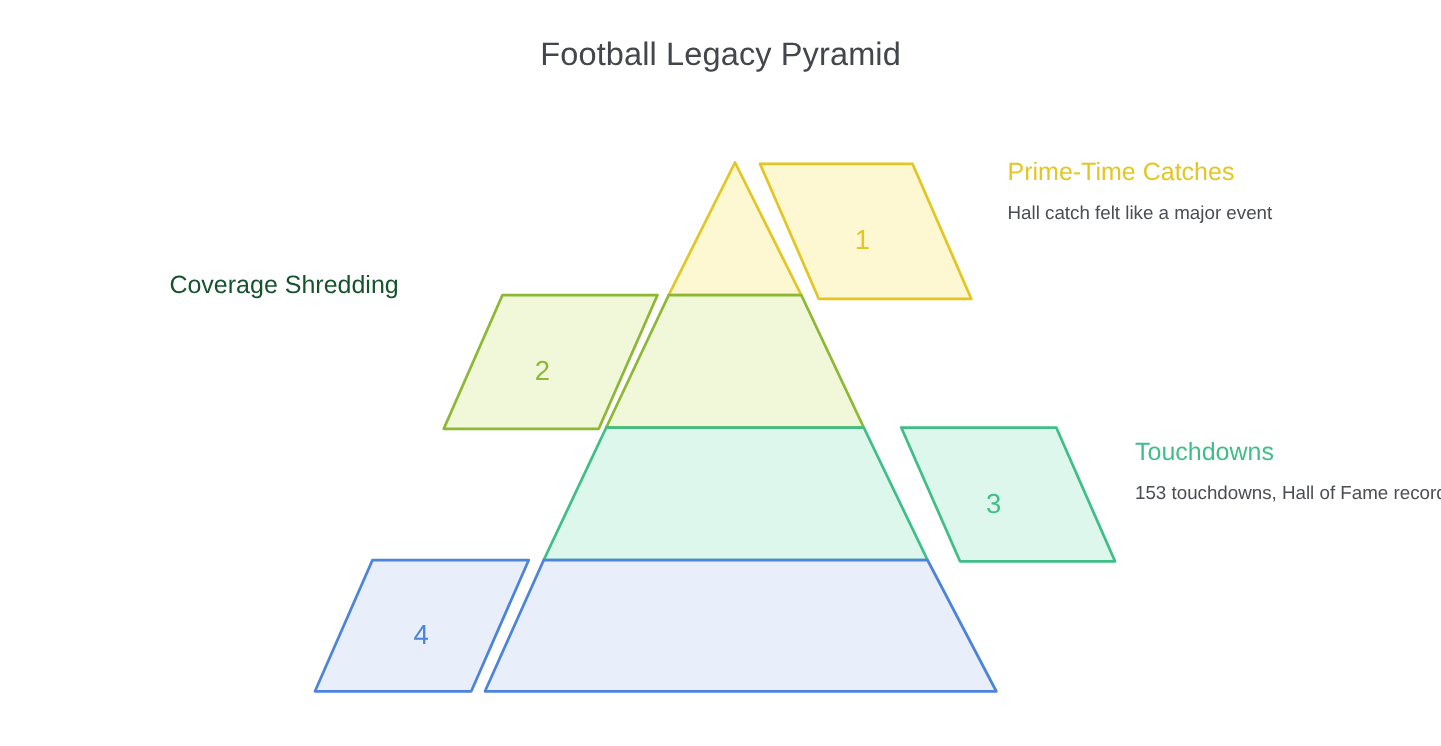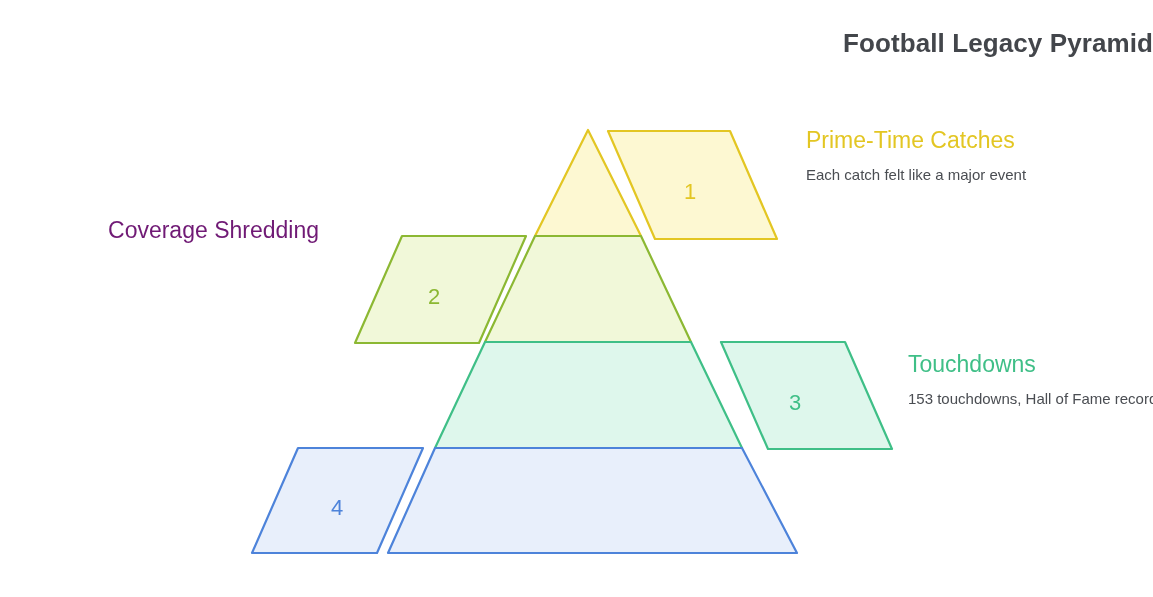--- a/index.html
+++ b/index.html
@@ -12,38 +12,38 @@
     height: 597px;
     position: relative;
     font-family: "Liberation Sans", sans-serif;
     overflow: hidden;
   }
   #chart-title {
     position: absolute;
     top: 28px;
     left: 0;
     width: 1153px;
-    text-align: right;
+    text-align: center;
     font-size: 26px;
-    font-weight: bold;
+    font-weight: normal;
     color: #43464b;
     letter-spacing: 0.1px;
   }
   #pyramid-svg {
     position: absolute;
     top: 0; left: 0;
     width: 1153px;
     height: 597px;
   }
   .tier-label {
     position: absolute;
     line-height: 1.22;
   }
   .tier-label .tier-title {
-    font-size: 23px;
+    font-size: 20px;
     font-weight: normal;
     display: block;
     margin-bottom: 11px;
   }
   .tier-label .tier-desc {
     font-size: 15px;
     color: #4a4d52;
     display: block;
     line-height: 1.33;
   }
@@ -87,25 +87,25 @@
 
   <g>
     <polygon points="435,448 742,448 797,553 388,553" fill="#E8EFFB" stroke="#4D83DA" stroke-width="2.2" stroke-linejoin="round"></polygon>
     <polygon points="298,448 423,448 377,553 252,553" fill="#E8EFFB" stroke="#4D83DA" stroke-width="2.2" stroke-linejoin="round"></polygon>
     <text class="shape-number" x="337" y="515" text-anchor="middle" fill="#4D83DA">4</text>
   </g>
 </svg>
 
 <div class="tier-label align-left" id="label-tier-1">
   <span class="tier-title" style="color:#E3C623">Prime-Time Catches</span>
-  <span class="tier-desc">Each catch felt like a major event</span>
+  <span class="tier-desc">Hall catch felt like a major event</span>
 </div>
 
 <div class="tier-label align-right" id="label-tier-2">
-  <span class="tier-title" style="color:#701a75">Coverage Shredding</span>
+  <span class="tier-title" style="color:#14532d">Coverage Shredding</span>
 </div>
 
 <div class="tier-label align-left" id="label-tier-3">
   <span class="tier-title" style="color:#3FBF87">Touchdowns</span>
   <span class="tier-desc">153 touchdowns, Hall of Fame record</span>
 </div>
 
 <div class="tier-label align-right" id="label-tier-4">
 </div>
 

